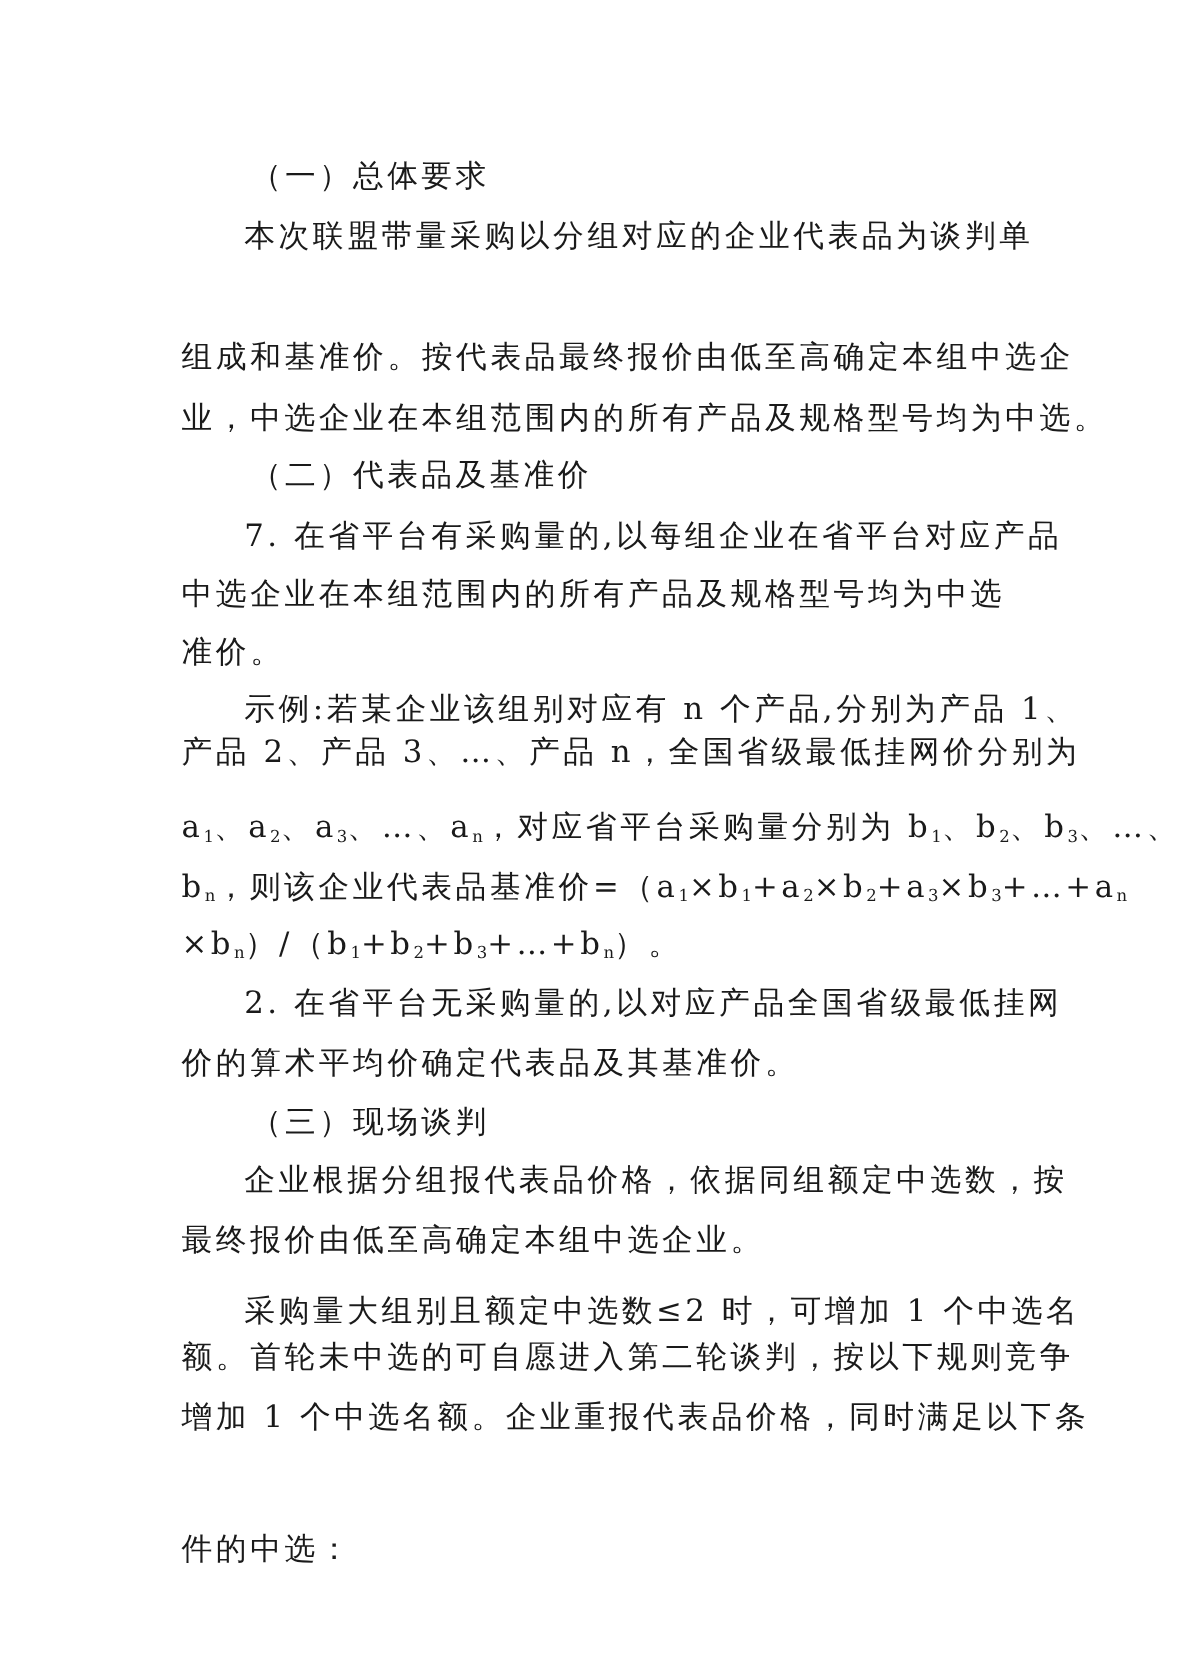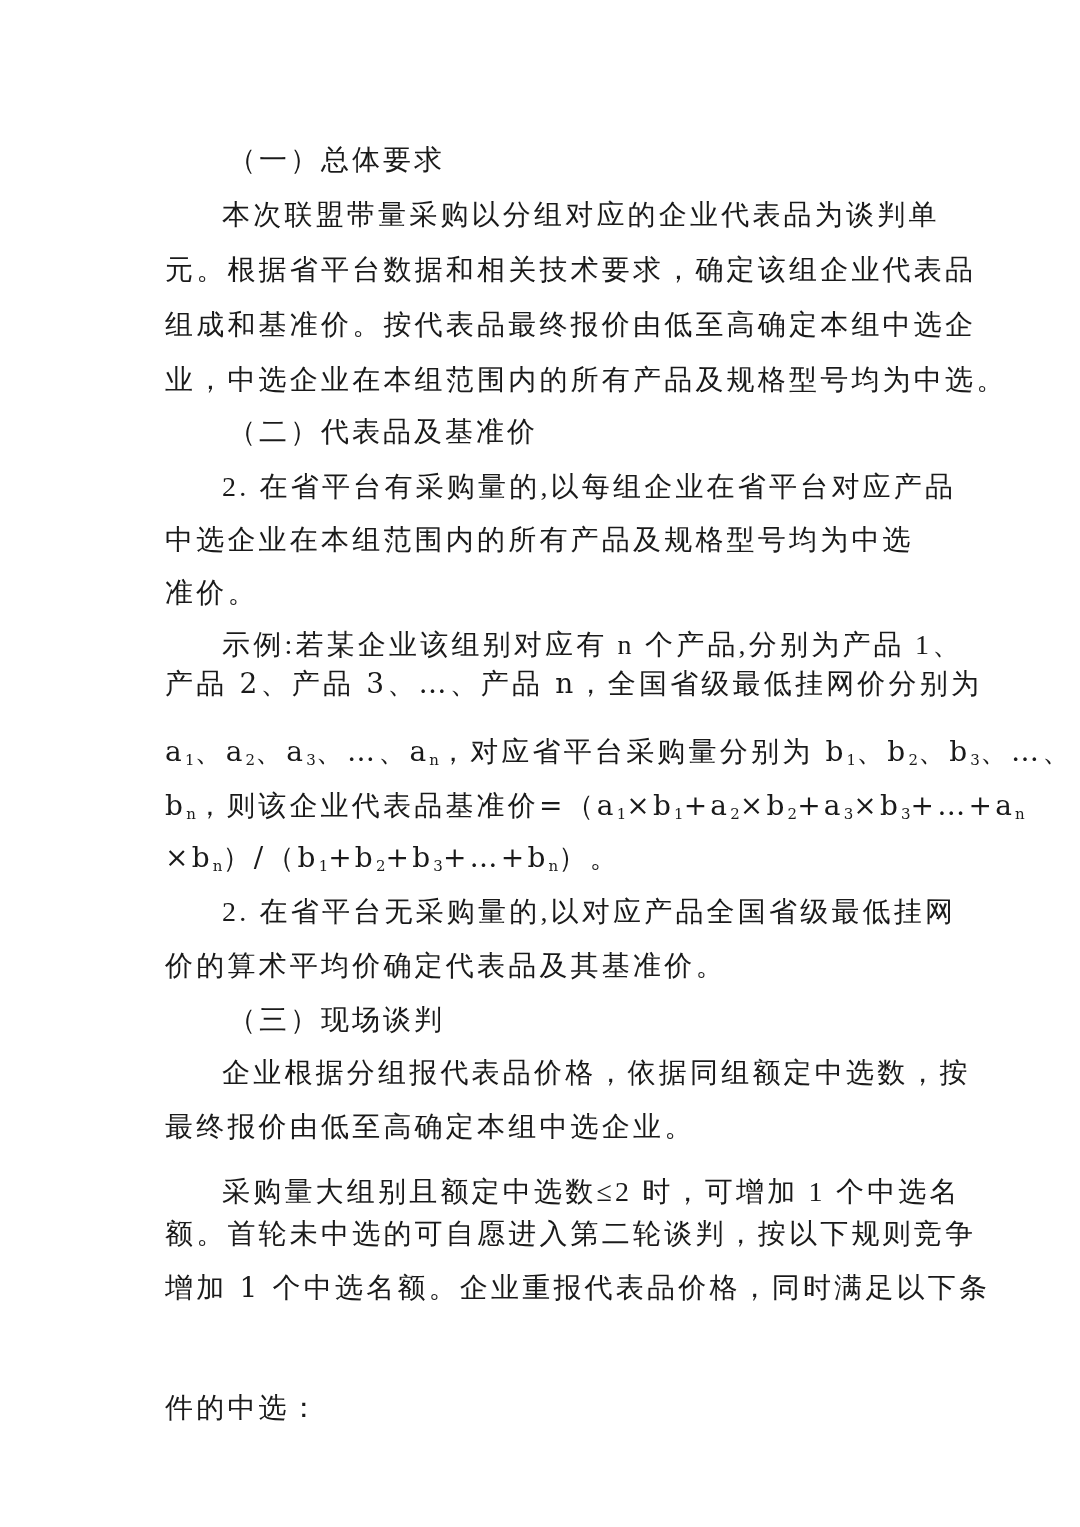--- a/index.html
+++ b/index.html
@@ -1,37 +1,36 @@
 <!DOCTYPE html>
 <html><head>
 <meta charset="utf-8">
 <style>
   html, body { margin: 0; padding: 0; background: #ffffff; }
   body { width: 1080px; height: 1527px; position: relative; overflow: hidden;
          font-family: "DejaVu Serif", "Liberation Serif", serif; color: #1a1a1a; }
   .page { position: absolute; left: 0; top: 0; width: 1080px; height: 1356px; background: #fff; }
   .line { position: absolute; left: 165px; width: 760px; font-size: 28px; line-height: 34px;
           white-space: nowrap; letter-spacing: 3.2px; }
-  .indent { left: 222px; font-family: Liberation Serif, serif; }
+  .indent { left: 222px; }
   .heading { left: 228px; letter-spacing: 3px; }
   sub { font-size: 15px; vertical-align: -4px; letter-spacing: 0; }
 </style>
 </head>
 <body>
 
 <div class="page">
 
   <div class="line heading" style="top:143px">（一）总体要求</div>
   <div class="line indent" style="top:198px">本次联盟带量采购以分组对应的企业代表品为谈判单</div>
-  <div class="line" style="top:253px">元。根据省平台数据和相关技术要求，确定该组企业代表品</div>
   <div class="line" style="top:308px">组成和基准价。按代表品最终报价由低至高确定本组中选企</div>
   <div class="line heading" style="top:415px">（二）代表品及基准价</div>
 
   <div class="line" style="top:363px">业，中选企业在本组范围内的所有产品及规格型号均为中选。</div>
-  <div class="line indent" style="top:470px">2. 在省平台有采购量的,以每组企业在省平台对应产品</div>
+  <div class="line indent" style="top:470px">7. 在省平台有采购量的,以每组企业在省平台对应产品</div>
   <div class="line" style="top:523px">中选企业在本组范围内的所有产品及规格型号均为中选</div>
   <div class="line" style="top:576px">准价。</div>
 
   <div class="line indent" style="top:628px">示例:若某企业该组别对应有 n 个产品,分别为产品 1、</div>
   <div class="line" style="top:667px">产品 2、产品 3、…、产品 n，全国省级最低挂网价分别为</div>
 
   <div class="line" style="top:735px"><span>a</span><sub>1</sub><span>、</span><span>a</span><sub>2</sub><span>、</span><span>a</span><sub>3</sub><span>、</span><span>…</span><span>、</span><span>a</span><sub>n</sub><span>，对应省平台采购量分别为 </span><span>b</span><sub>1</sub><span>、</span><span>b</span><sub>2</sub><span>、</span><span>b</span><sub>3</sub><span>、…、</span></div>
 
   <div class="line" style="top:789px"><span>b</span><sub>n</sub><span>，则该企业代表品基准价=（</span><span>a</span><sub>1</sub><span>×</span><span>b</span><sub>1</sub><span>+</span><span>a</span><sub>2</sub><span>×</span><span>b</span><sub>2</sub><span>+</span><span>a</span><sub>3</sub><span>×</span><span>b</span><sub>3</sub><span>+</span><span>…</span><span>+</span><span>a</span><sub>n</sub></div>
 

